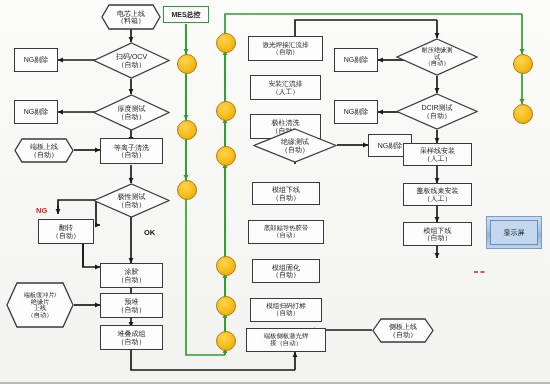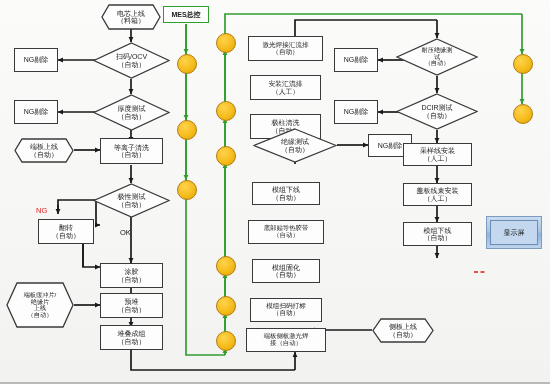--- a/index.html
+++ b/index.html
@@ -21,21 +21,21 @@
   .rect{background:#fdfdfd;border:1.3px solid #3a3a3a;}
   .mes{background:#fdfdfd;border:1.6px solid #2f9e2f;}
   .hexwrap{background:transparent;border:none;}
   .hex{position:absolute;left:0;top:0;width:100%;height:100%;}
   .hexlabel{position:relative;z-index:2;padding:0 6px;}
   .dia{position:absolute;left:0;top:0;width:100%;height:100%;}
   .dialabel{position:relative;z-index:2;}
   .circ{position:absolute;border-radius:50%;
     background:radial-gradient(circle at 38% 32%,#ffd34d 0%,#f5bc1c 55%,#e0a300 100%);
     border:1.2px solid #b07c10;}
-  .lbl{position:absolute;font-size:7.5px;font-weight:normal;color:#111;}
+  .lbl{position:absolute;font-size:7.5px;font-weight:bold;color:#111;}
   .lbl.ng{color:#e51b1b;}
   .screenbtn{position:absolute;box-sizing:border-box;
     background:linear-gradient(180deg,#c9dcf0 0%,#a8c6e6 45%,#8fb4dd 55%,#bdd4ec 100%);
     border:1.5px solid #7e9cc0;
     display:flex;align-items:center;justify-content:center;
     padding:3px;}
   .screeninner{width:100%;height:100%;box-sizing:border-box;
     border:1px solid #6b8cb3;background:#c3d7ee;
     display:flex;align-items:center;justify-content:center;
     font-size:7px;color:#101010;}
@@ -203,21 +203,21 @@
 
   <div class="node" style="left:93px;top:183px;width:77px;height:35px;">
     <svg class="dia" viewBox="0 0 77 35" preserveAspectRatio="none">
       <polygon points="38.5,1 76,17.5 38.5,34 1,17.5" fill="#fdfdfd" stroke="#3a3a3a" stroke-width="1.3"></polygon>
     </svg>
     <div class="dialabel n2">极性测试
 （自动）</div>
   </div>
 
   <div class="lbl ng" style="left:36px;top:206px;">NG</div>
-  <div class="lbl" style="left:120px;top:228px;">OK</div>
+  <div class="lbl" style="left:144px;top:228px;">OK</div>
 
   <div class="node rect" style="left:38px;top:219px;width:56px;height:25px;">
     <span class="n2">翻转
 （自动）</span>
   </div>
 
   <div class="node rect" style="left:100px;top:263px;width:63px;height:25px;">
     <span class="n2">涂胶
 （自动）</span>
   </div>

